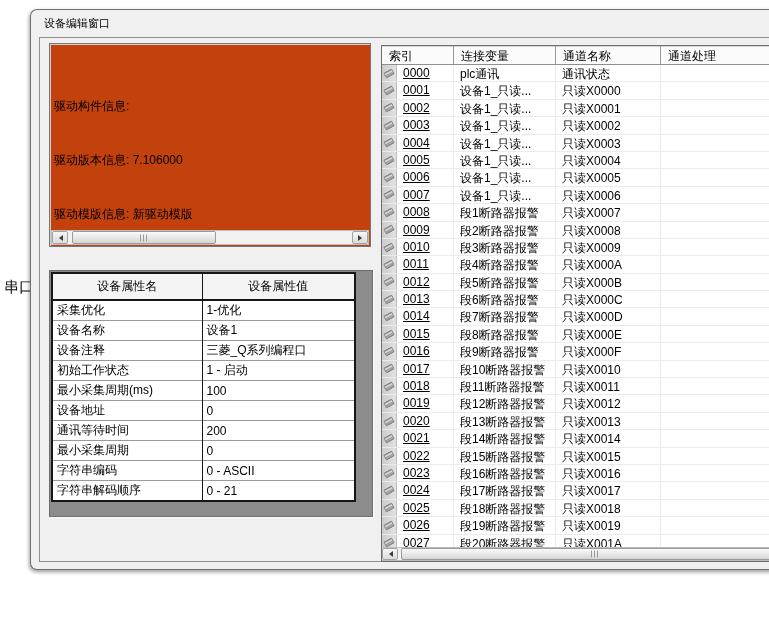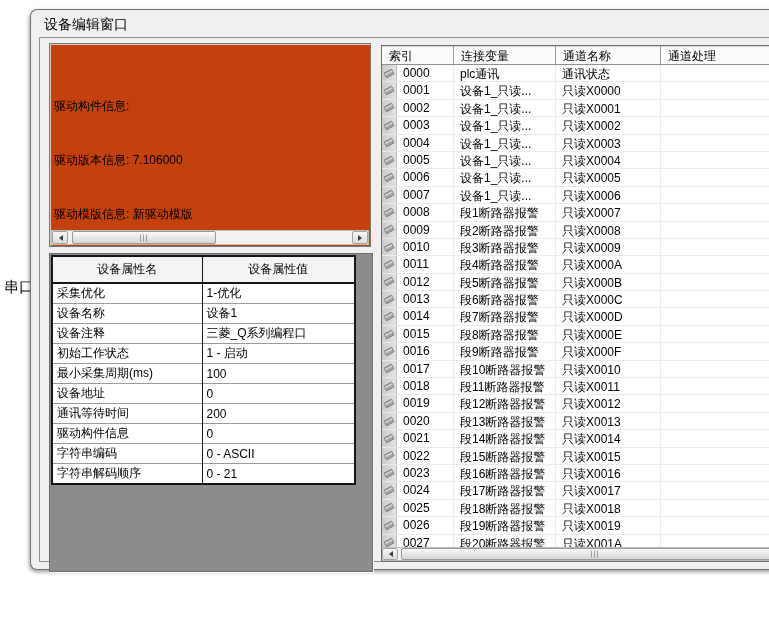--- a/index.html
+++ b/index.html
@@ -9,21 +9,21 @@
     font-family:"Liberation Sans","DejaVu Sans",sans-serif; font-size:12px;
   }
   .outside-label { position:absolute; left:4px; top:278px; font-size:15px; }
 
   .window {
     position:absolute; left:30px; top:9px; width:745px; height:561px;
     background:#f0f0f0; border:1px solid #6f6f6f; border-right:none;
     border-radius:7px 0 0 7px;
     box-shadow:0 2px 4px rgba(0,0,0,.30), -2px 2px 3px rgba(0,0,0,.12);
   }
-  .window-title { position:absolute; left:13px; top:6px; font-size:14px; }
+  .window-title { position:absolute; left:13px; top:6px; font-size:11px; }
 
   .inner-panel {
     position:absolute; left:8px; top:27px; right:0; bottom:7px;
     background:#f0f0f0; border:1px solid #8f8f8f; border-right:none;
   }
 
   
   .info-box {
     position:absolute; left:9px; top:5px; width:322px; height:204px;
     background:#c2410c; border:1px solid #777; 
@@ -51,21 +51,21 @@
   .scroll-thumb::after {
     content:""; position:absolute; left:50%; top:50%; width:8px; height:7px;
     transform:translate(-50%,-50%);
     background:repeating-linear-gradient(90deg,#9b9b9b 0 1px,transparent 1px 3px);
   }
   .thumb-info { left:1%; width:51%; }
   .thumb-ch   { left:2px; right:-14px; }
 
   
   .prop-container {
-    position:absolute; left:9px; top:215px; width:324px; height:319px;
+    position:absolute; left:9px; top:232px; width:324px; height:247px;
     background:#8c8c8c; border:1px solid #6e6e6e; box-shadow:1px 1px 0 #fafafa;
   }
   table.prop {
     position:absolute; left:1px; top:1px; border-collapse:collapse;
     background:#fff; font-size:12px; table-layout:fixed;
   }
   table.prop { border:2px solid #161616; }
   table.prop th {
     font-weight:normal; height:27px; background:#f4f4f4;
     border-bottom:2px solid #161616; text-align:center;
@@ -87,21 +87,21 @@
     box-shadow:inset 0 1px 0 #d8d8d8; white-space:nowrap; overflow:hidden;
   }
   .hc1 { flex:0 0 72px; } .hc2 { flex:0 0 102px; } .hc3 { flex:0 0 105px; } .hc4 { flex:1; border-right:none; }
 
   .ch-rows { position:absolute; left:0; right:0; top:19px; bottom:14px; overflow:hidden; }
   .ch-row { display:flex; height:17.4px; border-bottom:1px solid #ebebeb; }
   .ch-cell {
     border-right:1px solid #ebebeb; padding:1px 0 0 6px;
     white-space:nowrap; overflow:hidden;
   }
-  .cc1 { flex:0 0 72px; display:flex; padding:0; }
+  .cc1 { flex:0 0 72px; display:flex; padding:0;text-decoration:underline; }
   .cc2 { flex:0 0 102px; } .cc3 { flex:0 0 105px; } .cc4 { flex:1; border-right:none; }
   .gutter {
     flex:0 0 15px; height:100%;
     background:linear-gradient(90deg,#cbcbcb,#e2e2e2); border-right:1px solid #bdbdbd;
     display:flex; align-items:center; justify-content:center;
   }
   .idx { padding:1px 0 0 6px; }
   .ch-scroll { position:absolute; left:0; right:0; bottom:0; height:14px; }
   .ch-scroll .hscroll { border-left:none; border-right:none; }
 </style>
@@ -185,21 +185,21 @@
               <td class="pname">设备地址</td>
               <td class="pval">0</td>
             </tr>
 
             <tr>
               <td class="pname">通讯等待时间</td>
               <td class="pval">200</td>
             </tr>
 
             <tr>
-              <td class="pname">驱动构件信息</td>
+              <td class="pname">最小采集周期</td>
               <td class="pval">0</td>
             </tr>
 
 
             <tr>
               <td class="pname">字符串编码</td>
               <td class="pval">0 - ASCII</td>
             </tr>
 
             <tr>

